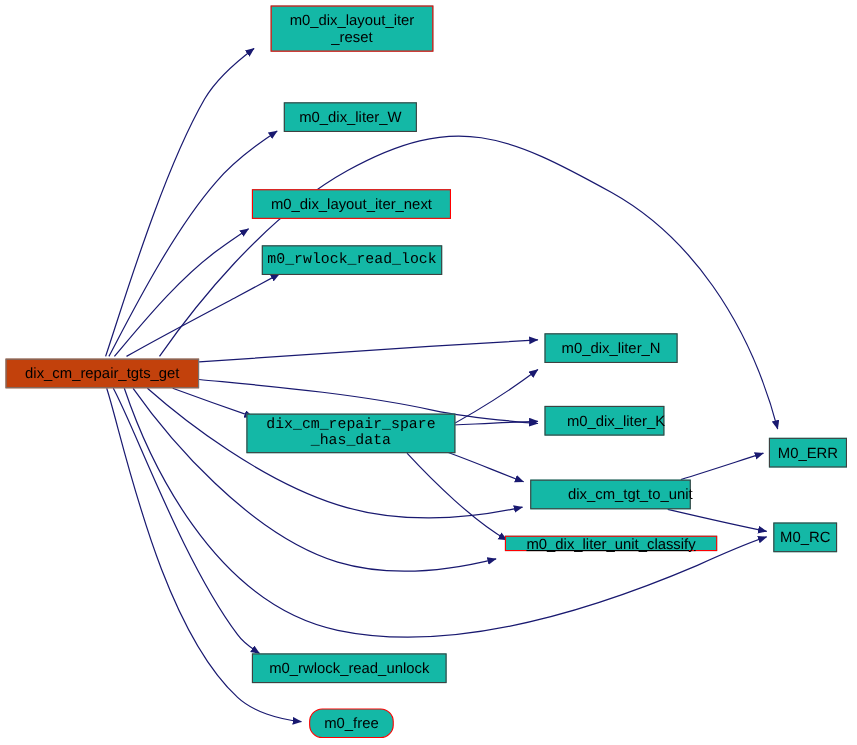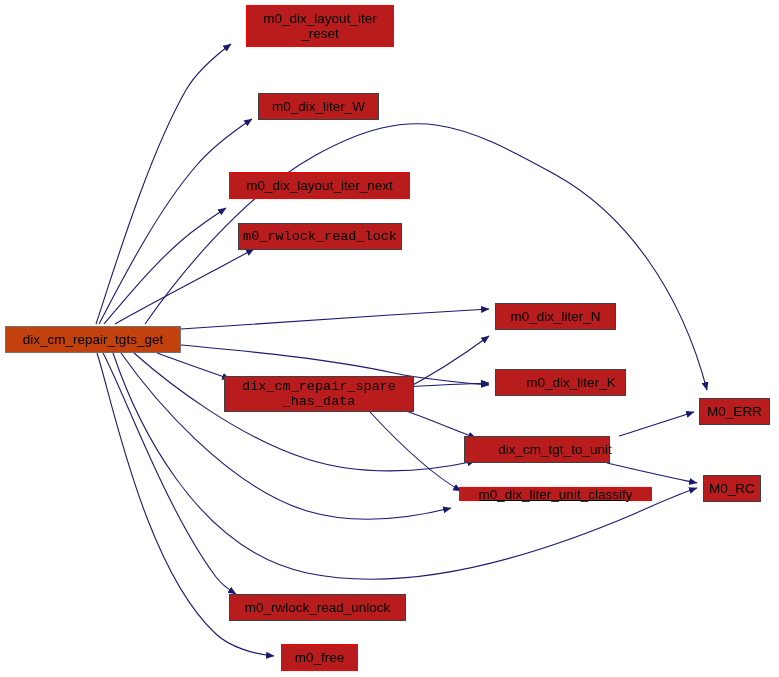--- a/index.html
+++ b/index.html
@@ -9,21 +9,21 @@
   .node{
     position:absolute;
     box-sizing:border-box;
     display:flex;
     align-items:center;
     justify-content:center;
     text-align:center;
     font-size:13.5px;
     line-height:15px;
     color:#000000;
-    background:#b91c1c;
+    background:#14b8a6;
     border:1px solid #404040;
     white-space:pre-line;
     letter-spacing:0px;
   }
   .node.red{border:1px solid #ff0000;}
   .node.gray{background:#c2410c;border:1px solid #737373;}
   .node-label{display:block;padding:0 4px;}
 </style>
 </head>
 <body>
@@ -60,21 +60,21 @@
   <div id="node-layer">
       <div class="node gray" style="left: 5px; top: 326px; width: 176px; height: 27px;"><span class="node-label">dix_cm_repair_tgts_get</span></div>
       <div class="node red" style="left: 246px; top: 5px; width: 148px; height: 42px;"><span class="node-label">m0_dix_layout_iter
 _reset</span></div>
       <div class="node" style="left: 258px; top: 71px; width: 121px; height: 27px; margin-top: 22px;"><span class="node-label">m0_dix_liter_W</span></div>
       <div class="node red" style="left: 229px; top: 172px; width: 181px; height: 27px;"><span class="node-label">m0_dix_layout_iter_next</span></div>
       <div class="node" style="left: 238px; top: 223px; width: 164px; height: 27px; font-family: Liberation Mono, monospace;"><span class="node-label">m0_rwlock_read_lock</span></div>
       <div class="node" style="left: 224px; top: 376px; width: 190px; height: 36px; font-family: Liberation Mono, monospace;"><span class="node-label">dix_cm_repair_spare
 _has_data</span></div>
       <div class="node" style="left: 495px; top: 303px; width: 121px; height: 27px;"><span class="node-label">m0_dix_liter_N</span></div>
-      <div class="node" style="left: 495px; top: 369px; width: 131px; height: 27px; padding-left: 21px;"><span class="node-label">m0_dix_liter_K</span></div>
-      <div class="node" style="left: 464px; top: 436px; width: 146px; height: 27px; padding-left: 36px;"><span class="node-label">dix_cm_tgt_to_unit</span></div>
+      <div class="node" style="left: 495px; top: 369px; width: 109px; height: 27px; padding-left: 21px;"><span class="node-label">m0_dix_liter_K</span></div>
+      <div class="node" style="left: 482px; top: 436px; width: 146px; height: 27px; padding-left: 36px;"><span class="node-label">dix_cm_tgt_to_unit</span></div>
       <div class="node red" style="left: 459px; top: 487px; width: 193px; height: 14px; text-decoration: underline;"><span class="node-label">m0_dix_liter_unit_classify</span></div>
       <div class="node" style="left: 699px; top: 398px; width: 71px; height: 27px;"><span class="node-label">M0_ERR</span></div>
       <div class="node" style="left: 703px; top: 475px; width: 58px; height: 27px;"><span class="node-label">M0_RC</span></div>
       <div class="node" style="left: 229px; top: 594px; width: 177px; height: 27px; align-items: center;"><span class="node-label">m0_rwlock_read_unlock</span></div>
-      <div class="node red" style="left: 281px; top: 644px; width: 77px; height: 27px;"><span class="node-label">m0_free</span></div>
+      <div class="node red" style="left: 281px; top: 644px; width: 77px; height: 27px; border-radius: 12px;"><span class="node-label">m0_free</span></div>
     </div>
 </div>
 
 </body></html>

